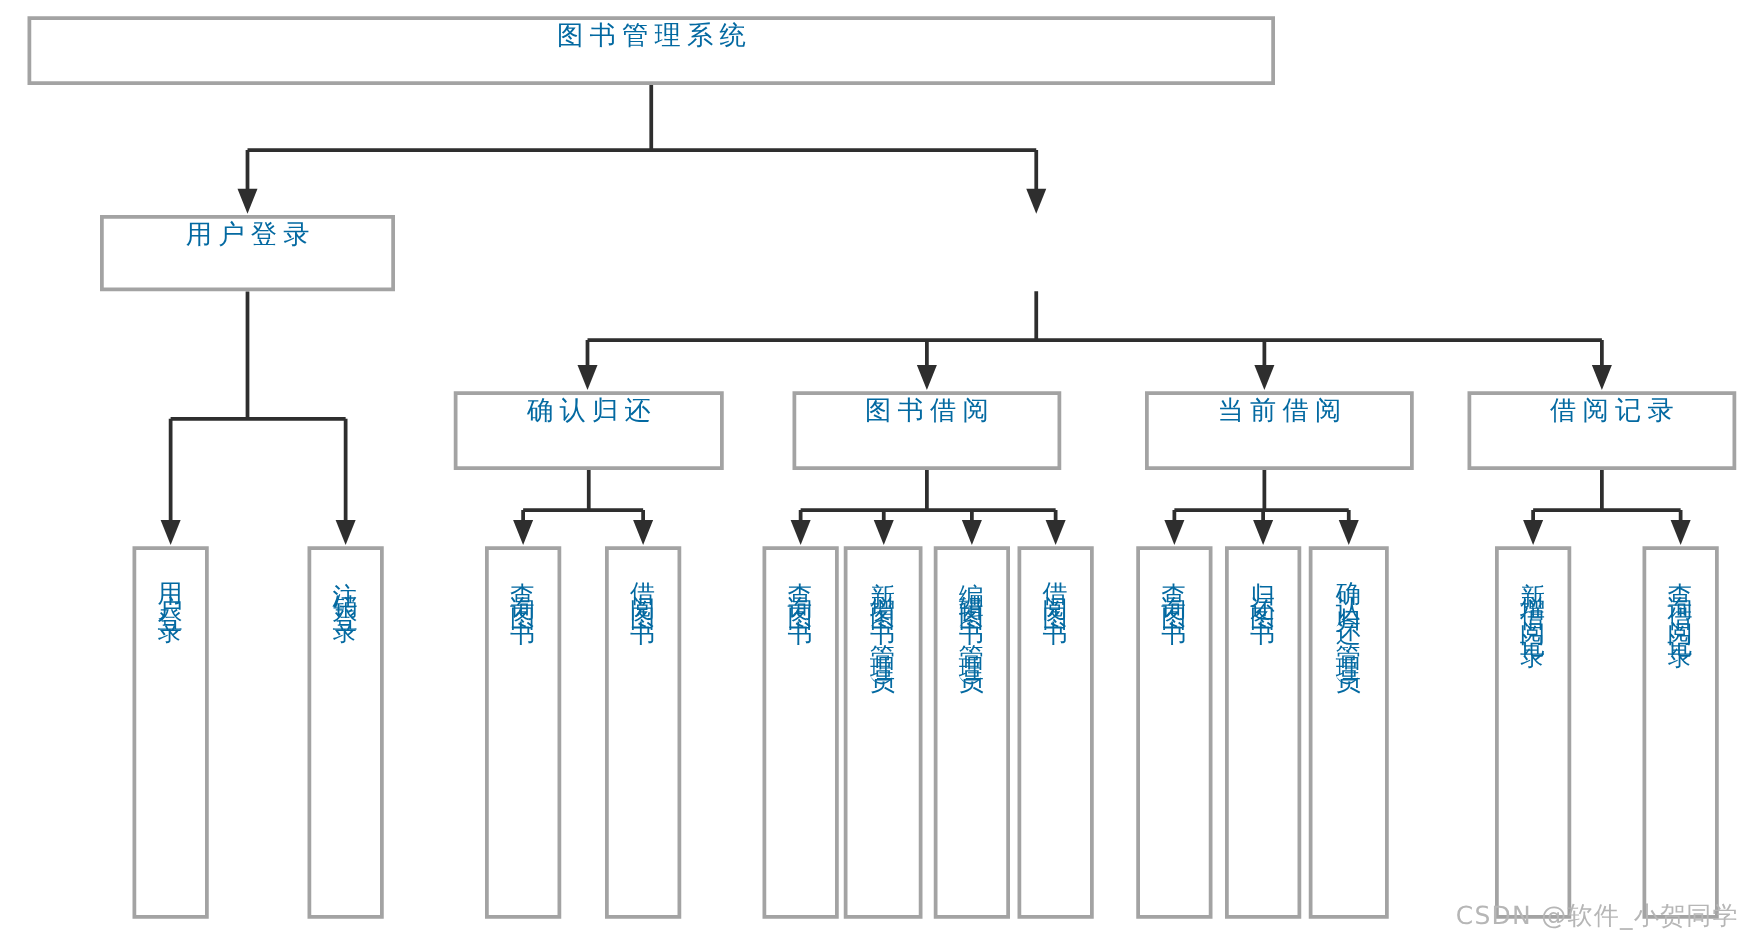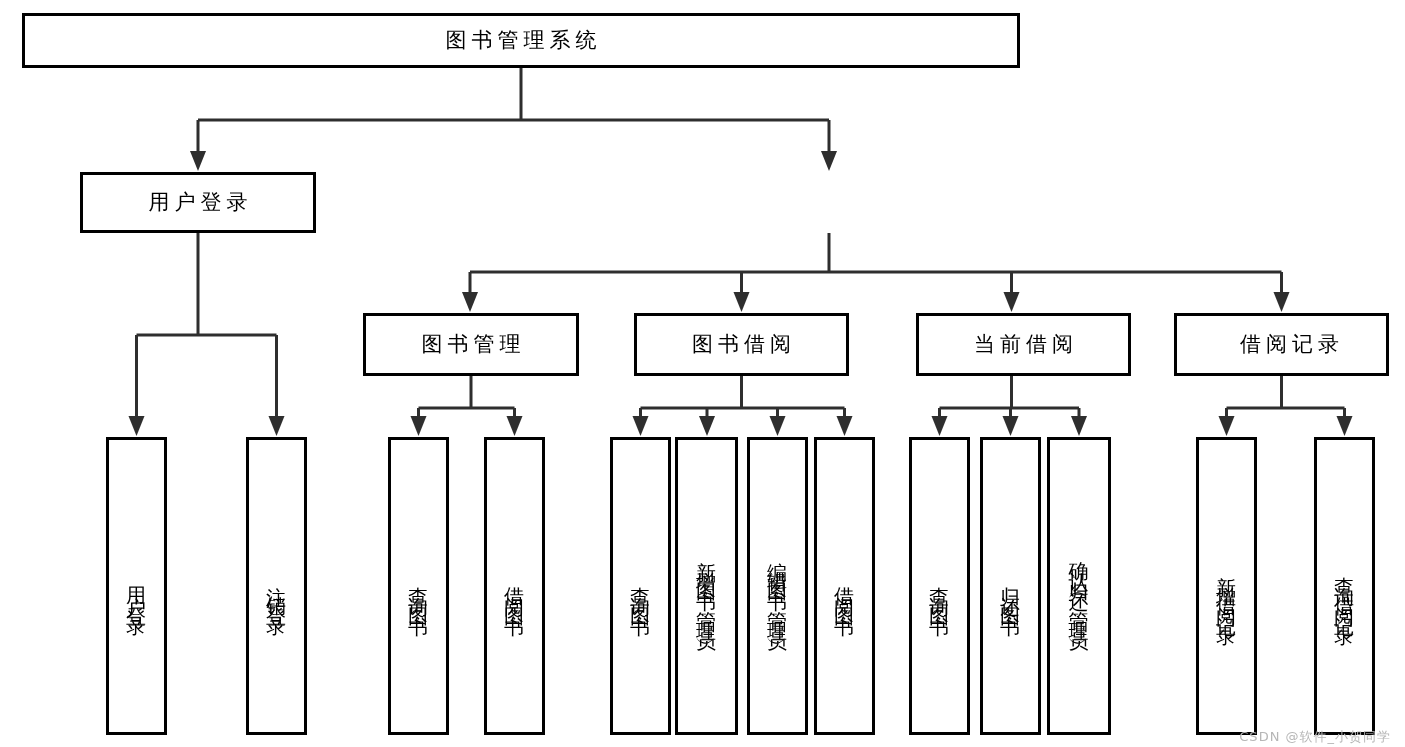--- a/index.html
+++ b/index.html
@@ -17,25 +17,25 @@
   }
   .connectors {
     position: absolute;
     left: 0; top: 0;
     width: 1405px; height: 747px;
     pointer-events: none;
   }
   .node {
     position: absolute;
     box-sizing: border-box;
-    border: 3px solid #000000;
+    border: 3px solid #a3a3a3;
     background: #ffffff;
-    color: #000000;
+    color: #0369a1;
     display: flex;
-    align-items: center;
+    align-items: flex-start;
     justify-content: center;
     font-size: 21px;
     letter-spacing: 5px;
     line-height: 1.2;
     white-space: nowrap;
   }
   .node .hlabel {
     padding-left: 5px; 
   }
   .leaf .vlabel {
@@ -65,21 +65,21 @@
   .lf-8  { left: 814px; }
   .lf-9  { left: 909px; }
   .lf-10 { left: 980px; }
   .lf-11 { left: 1047px; width: 64px; }
   .lf-12 { left: 1196px; }
   .lf-13 { left: 1314px; }
   .watermark {
     position: absolute;
     right: 14px;
     bottom: 1px;
-    font-size: 13px;
+    font-size: 20px;
     letter-spacing: 1px;
     color: #b6b6b6;
     z-index: 5;
     white-space: nowrap;
   }
 </style>
 </head>
 <body>
 
 <div class="canvas">
@@ -126,21 +126,21 @@
 
   <div class="node n-root">
     <span class="hlabel">图书管理系统</span>
   </div>
 
   <div class="node n-l2a">
     <span class="hlabel">用户登录</span>
   </div>
 
   <div class="node n-l3a">
-    <span class="hlabel">图书管理</span>
+    <span class="hlabel">确认归还</span>
   </div>
   <div class="node n-l3b">
     <span class="hlabel">图书借阅</span>
   </div>
   <div class="node n-l3c">
     <span class="hlabel">当前借阅</span>
   </div>
   <div class="node n-l3d">
     <span class="hlabel">借阅记录</span>
   </div>

